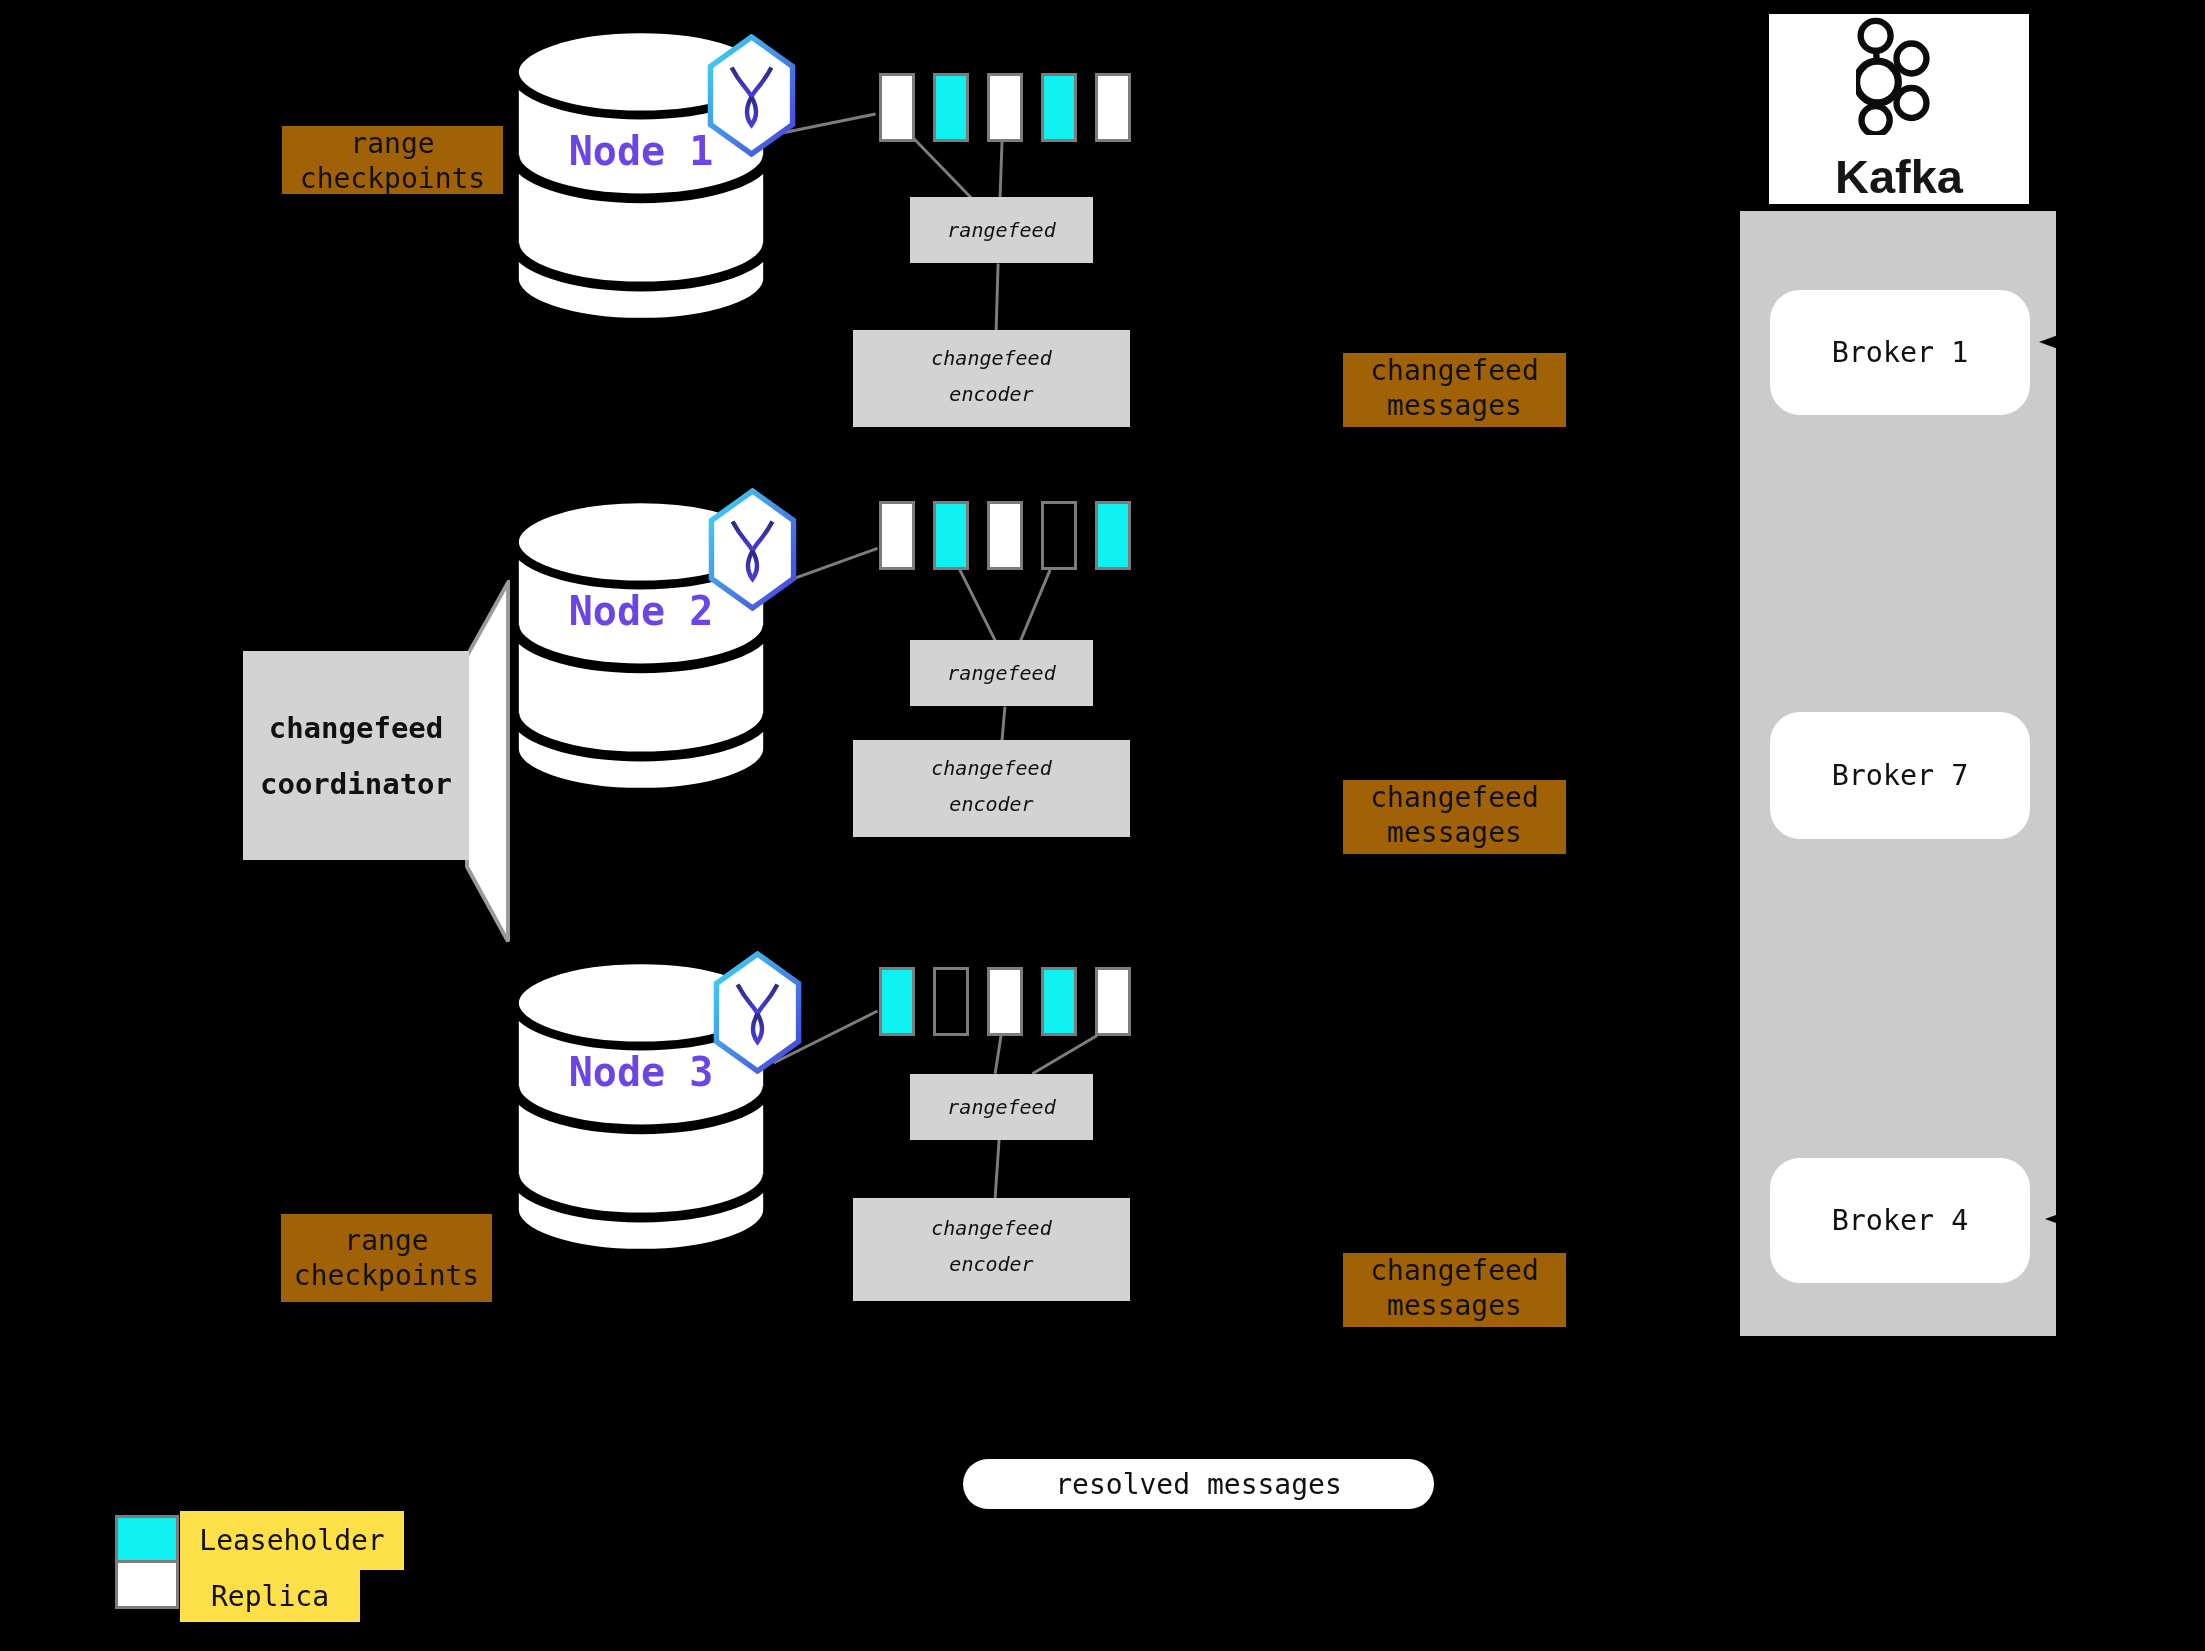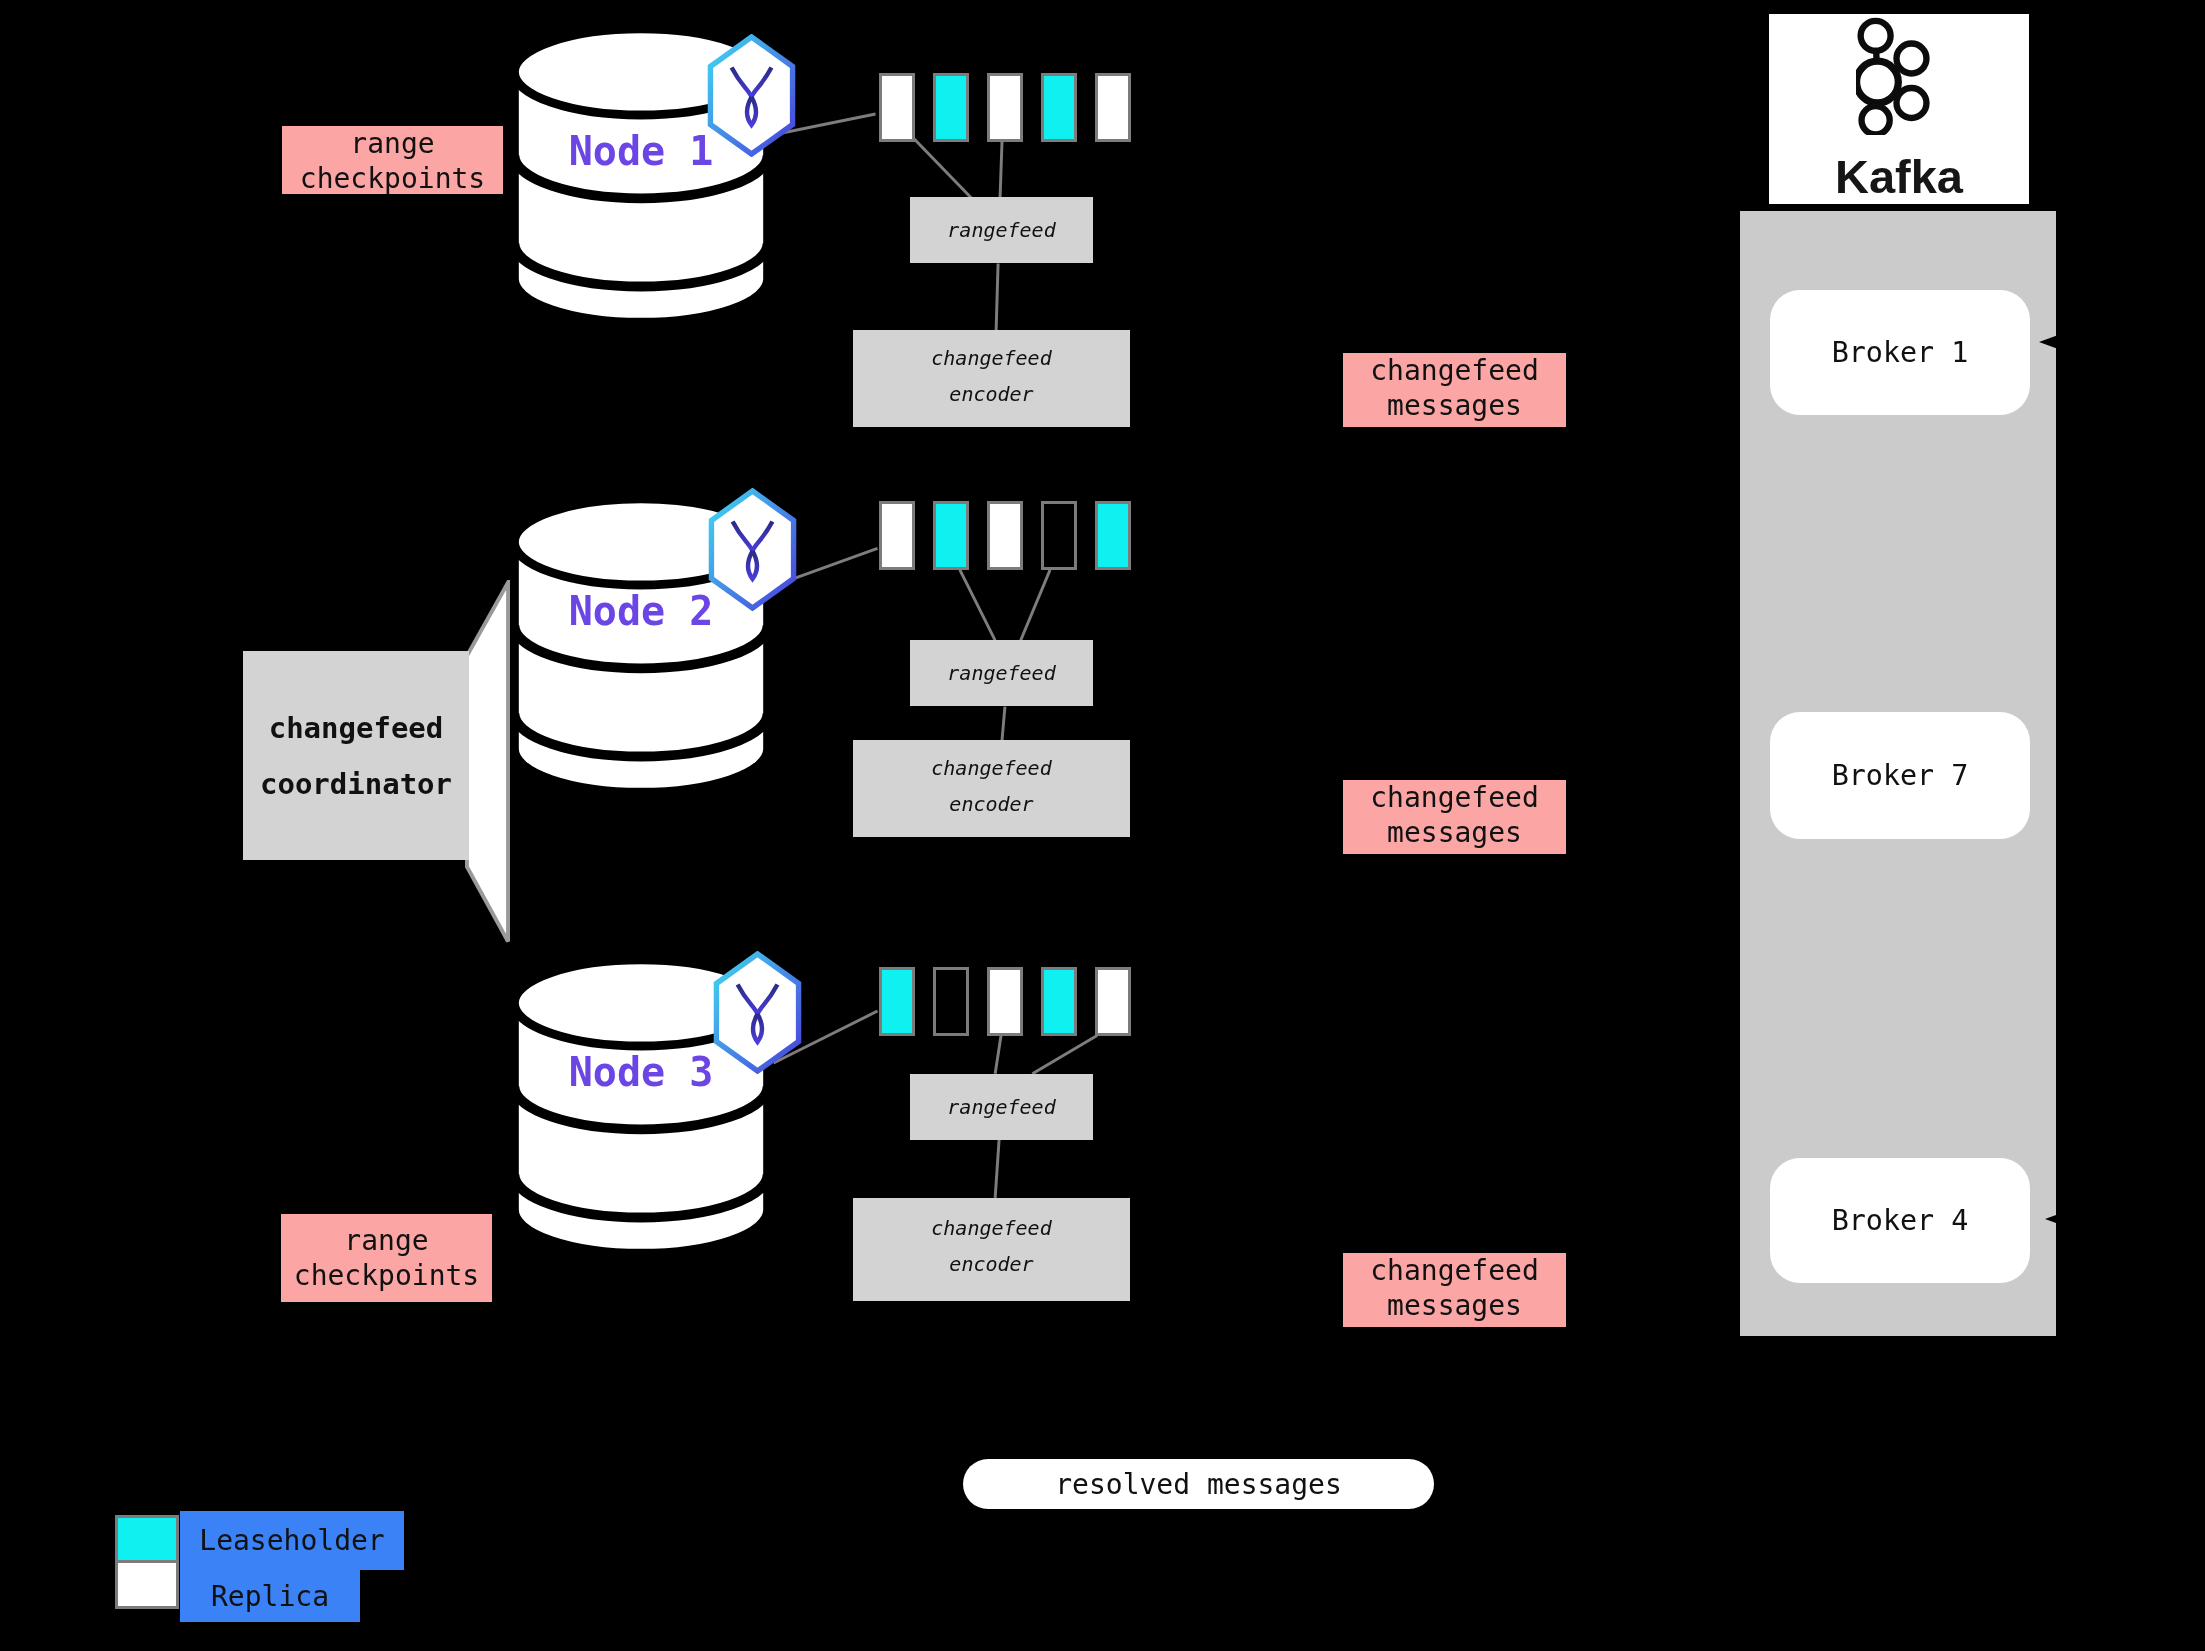--- a/index.html
+++ b/index.html
@@ -1,21 +1,21 @@
 <!DOCTYPE html>
 <html style="--cyan: #0ff0f0; --nodecol: #6b46e5;font-size:7.8px"><head>
 <meta charset="utf-8">
 <title>Changefeed to Kafka diagram</title>
 <style>
   html,body{margin:0;padding:0;background:#000;}
   body{width:2205px;height:1652px;position:relative;overflow:hidden;
        font-family:"DejaVu Sans Mono", monospace;color:#111;}
   .abs{position:absolute;box-sizing:border-box;}
   
-  .wlabel{background:#fca5a5;text-align:center;overflow:hidden;}
+  .wlabel{background:#a16207;text-align:center;overflow:hidden;}
   .wlabel .ln{display:block;font-size:28px;line-height:35px;white-space:nowrap;}
   
   .gbox{background:#d3d3d3;text-align:center;overflow:hidden;}
   .gbox .ln{display:block;font-size:20px;line-height:36px;white-space:nowrap;font-style:italic;}
   
   .sqrow{display:flex;gap:18px;}
   .sq{width:36px;height:69px;border:3.4px solid #7c7c7c;box-sizing:border-box;background:transparent;}
   .sq.leaseholder{background:var(--cyan,#0ff0f0);}
   .sq.replica{background:#fff;}
   .sq.empty{background:transparent;}
@@ -27,21 +27,21 @@
   .cluster{background:#cbcbcb;}
   .broker{background:#fff;border-radius:30px;display:flex;align-items:center;justify-content:center;
           font-size:28.4px;}
   
   .coord{background:#d3d3d3;display:flex;flex-direction:column;align-items:center;justify-content:center;}
   .coord .ln{display:block;font-weight:bold;font-size:29px;line-height:56px;white-space:nowrap;}
   
   .pill{background:#fff;border-radius:25.5px;display:flex;align-items:center;justify-content:center;font-size:28px;}
   
   .legswatch{width:64px;height:49px;border:3.9px solid #7c7c7c;box-sizing:border-box;}
-  .leglabel{background:#3b82f6;display:flex;align-items:center;justify-content:center;font-size:28px;}
+  .leglabel{background:#fde047;display:flex;align-items:center;justify-content:center;font-size:28px;}
   
   .arrowleft{width:0;height:0;border-top:8.3px solid transparent;border-bottom:8.3px solid transparent;
              border-right:22.6px solid #000;}
 </style>
 </head>
 <body>
 
 <svg class="abs" style="left:0;top:0;width:2205px;height:1652px;" viewBox="0 0 4498 3369">
   <g stroke="#7d7d7d" stroke-width="6">
 

